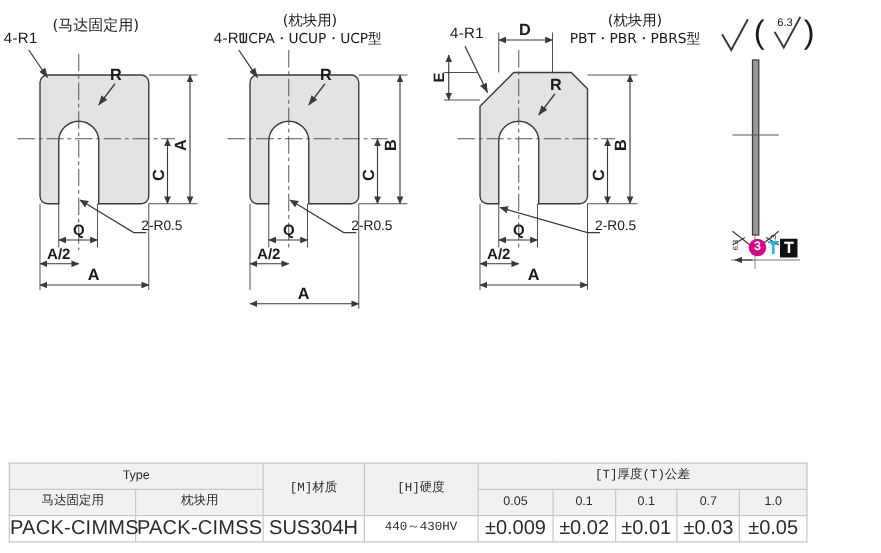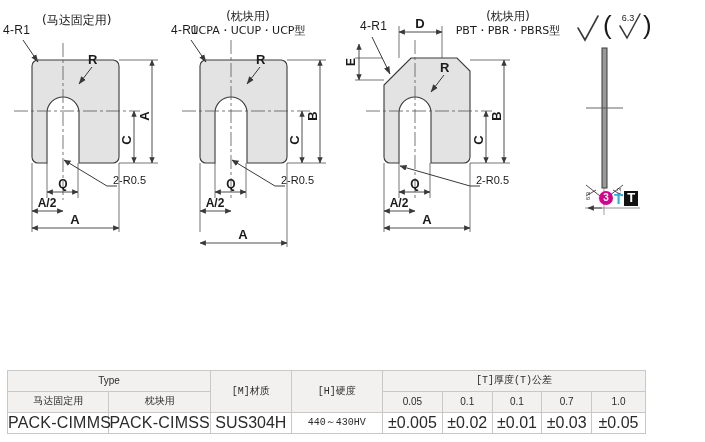--- a/index.html
+++ b/index.html
@@ -306,21 +306,21 @@
           <th>0.7</th>
           <th>1.0</th>
         </tr>
       </thead>
       <tbody>
         <tr>
           <td class="partno">PACK-CIMMS</td>
           <td class="partno">PACK-CIMSS</td>
           <td>SUS304H</td>
           <td class="cjk">440～430HV</td>
-          <td>±0.005</td>
+          <td>±0.009</td>
           <td>±0.02</td>
           <td>±0.01</td>
           <td>±0.03</td>
           <td>±0.05</td>
         </tr>
       </tbody>
     </table>
   </div>
 
 </div>

